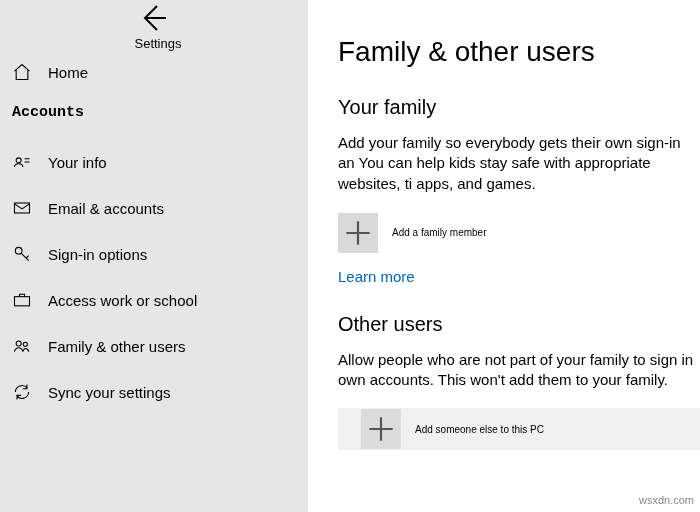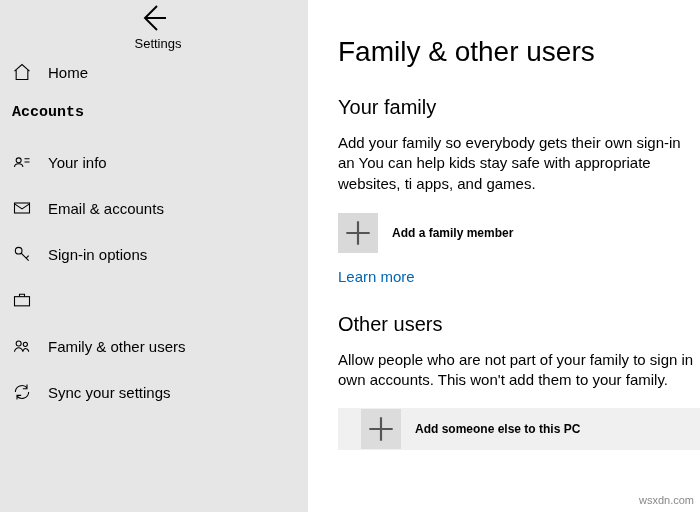--- a/index.html
+++ b/index.html
@@ -22,21 +22,21 @@
   .nav-item svg { width: 20px; height: 20px; flex: 0 0 20px; }
   .nav-item .label { margin-left: 16px; font-size: 15px; }
   .content { flex: 1; padding: 36px 0 0 30px; overflow: hidden; }
   .page-title { font-size: 28px; font-weight: 400; margin-bottom: 28px; }
   .sub-title { font-size: 20px; font-weight: 400; margin-bottom: 14px; }
   .desc { font-size: 15px; color: #000; line-height: 1.35; margin-bottom: 18px; }
   .action-row { display: flex; align-items: center; height: 42px; margin-bottom: 14px; cursor: pointer; }
   .action-row.tile { background: #f0f0f0; padding-left: 23px; }
   .plus-box { width: 40px; height: 40px; background: #d9d9d9; display: flex; align-items: center; justify-content: center; margin-right: 14px; }
   .plus-box.dim { background: #dcdcdc; }
-  .action-label { font-size: 12px; font-weight: bold; }
+  .action-label { font-size: 10px; }
   .link { font-size: 15px; color: #0066b4; cursor: pointer; margin-bottom: 28px; display: inline-block; }
   .watermark { position: absolute; right: 6px; bottom: 6px; font-size: 11px; color: #888; }
   svg { stroke: #000; stroke-width: 1.3; fill: none; }
 </style>
 </head>
 <body>
 
 <div class="app">
 
   <div class="sidebar">
@@ -79,20 +79,21 @@
             <circle cx="8" cy="8" r="4"></circle>
             <path d="M11 11l9 9 M17 17l3-3"></path>
           </svg>
         <span class="label">Sign-in options</span>
       </div>
       <div class="nav-item">
         <svg viewBox="0 0 24 24">
             <rect x="3" y="8" width="18" height="11"></rect>
             <path d="M9 8V5h6v3"></path>
           </svg>
+        <span class="label">Access work or school</span>
       </div>
       <div class="nav-item">
         <svg viewBox="0 0 24 24">
             <circle cx="8" cy="9" r="3"></circle>
             <circle cx="16" cy="10" r="2.5"></circle>
             <path d="M3 19c0-3 3-5 5-5s5 2 5 5 M13 19c0-2 2-4 3-4s4 1 4 4"></path>
           </svg>
         <span class="label">Family &amp; other users</span>
       </div>
       <div class="nav-item">

